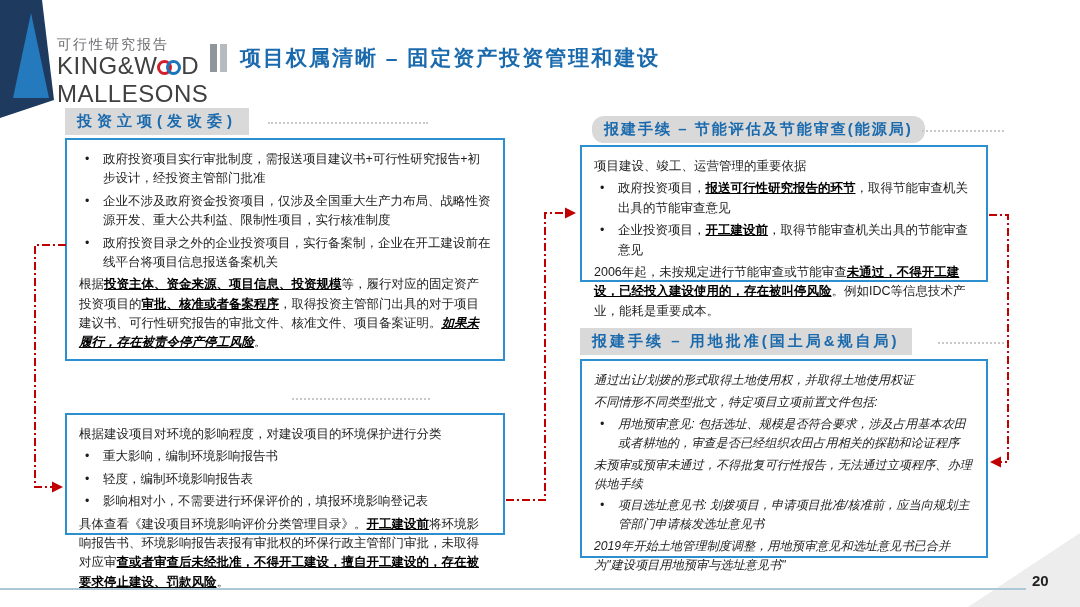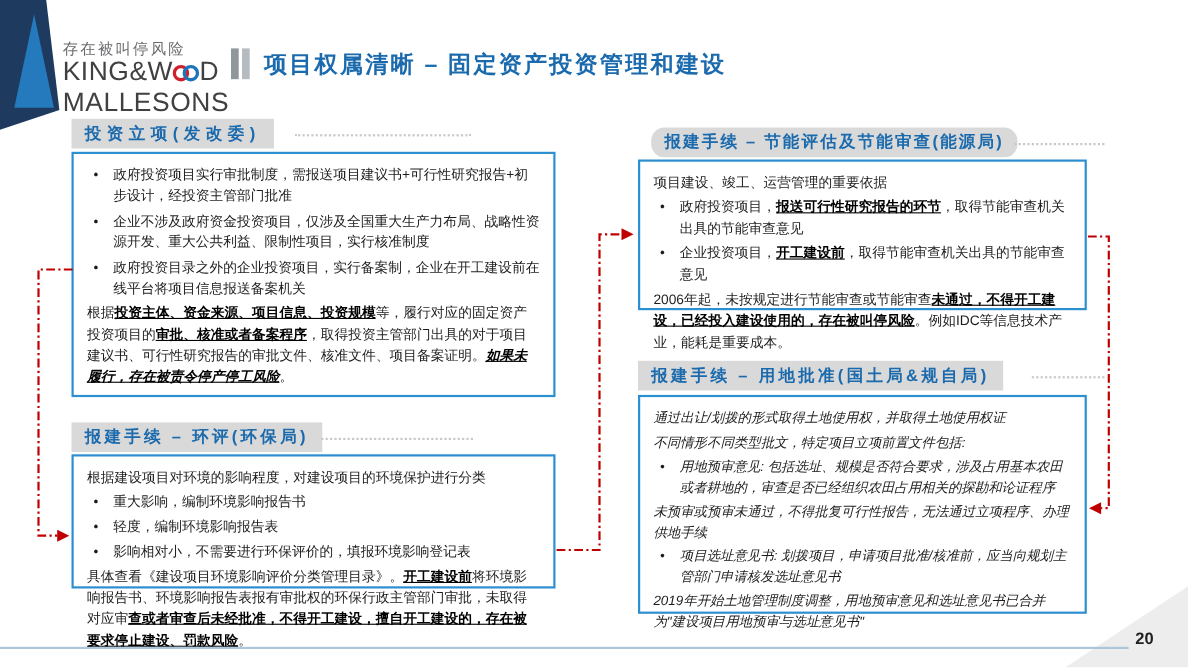--- a/index.html
+++ b/index.html
@@ -59,34 +59,33 @@
 <body>
 
 <div class="slide">
 
   <svg class="logo-shape" width="150" height="120" viewBox="0 0 150 120">
     <polygon points="0,0 42,0 54,100 0,118" fill="#1e3a5f"></polygon>
     <polygon points="31,13 49,98 13,98" fill="#2579bd"></polygon>
   </svg>
 
   <div class="logo-text">
-    <div class="logo-cn">存在被叫停风险</div>
+    <div class="logo-cn">可行性研究报告</div>
     <div class="logo-en"><span>KING&amp;W</span><span class="ring ring-red"></span><span class="ring ring-blue"></span><span>D</span></div>
     <div class="logo-en">MALLESONS</div>
   </div>
 
   <div class="title-wrap">
     <div class="tbar tbar1"></div>
     <div class="tbar tbar2"></div>
     <h1 class="page-title">项目权属清晰 – 固定资产投资管理和建设</h1>
   </div>
 
   <div class="strip strip-lixiang">投资立项(发改委)</div>
   <div class="strip strip-jieneng">报建手续 – 节能评估及节能审查(能源局)</div>
-  <div class="strip strip-huanping">报建手续 – 环评(环保局)</div>
   <div class="strip strip-yongdi">报建手续 – 用地批准(国土局&amp;规自局)</div>
 
   <div class="dots dots-1"></div>
   <div class="dots dots-2"></div>
   <div class="dots dots-3"></div>
   <div class="dots dots-4"></div>
 
   <div class="bodybox body-lixiang">
       <div class="para bullet">
         <span class="dot">•</span>

